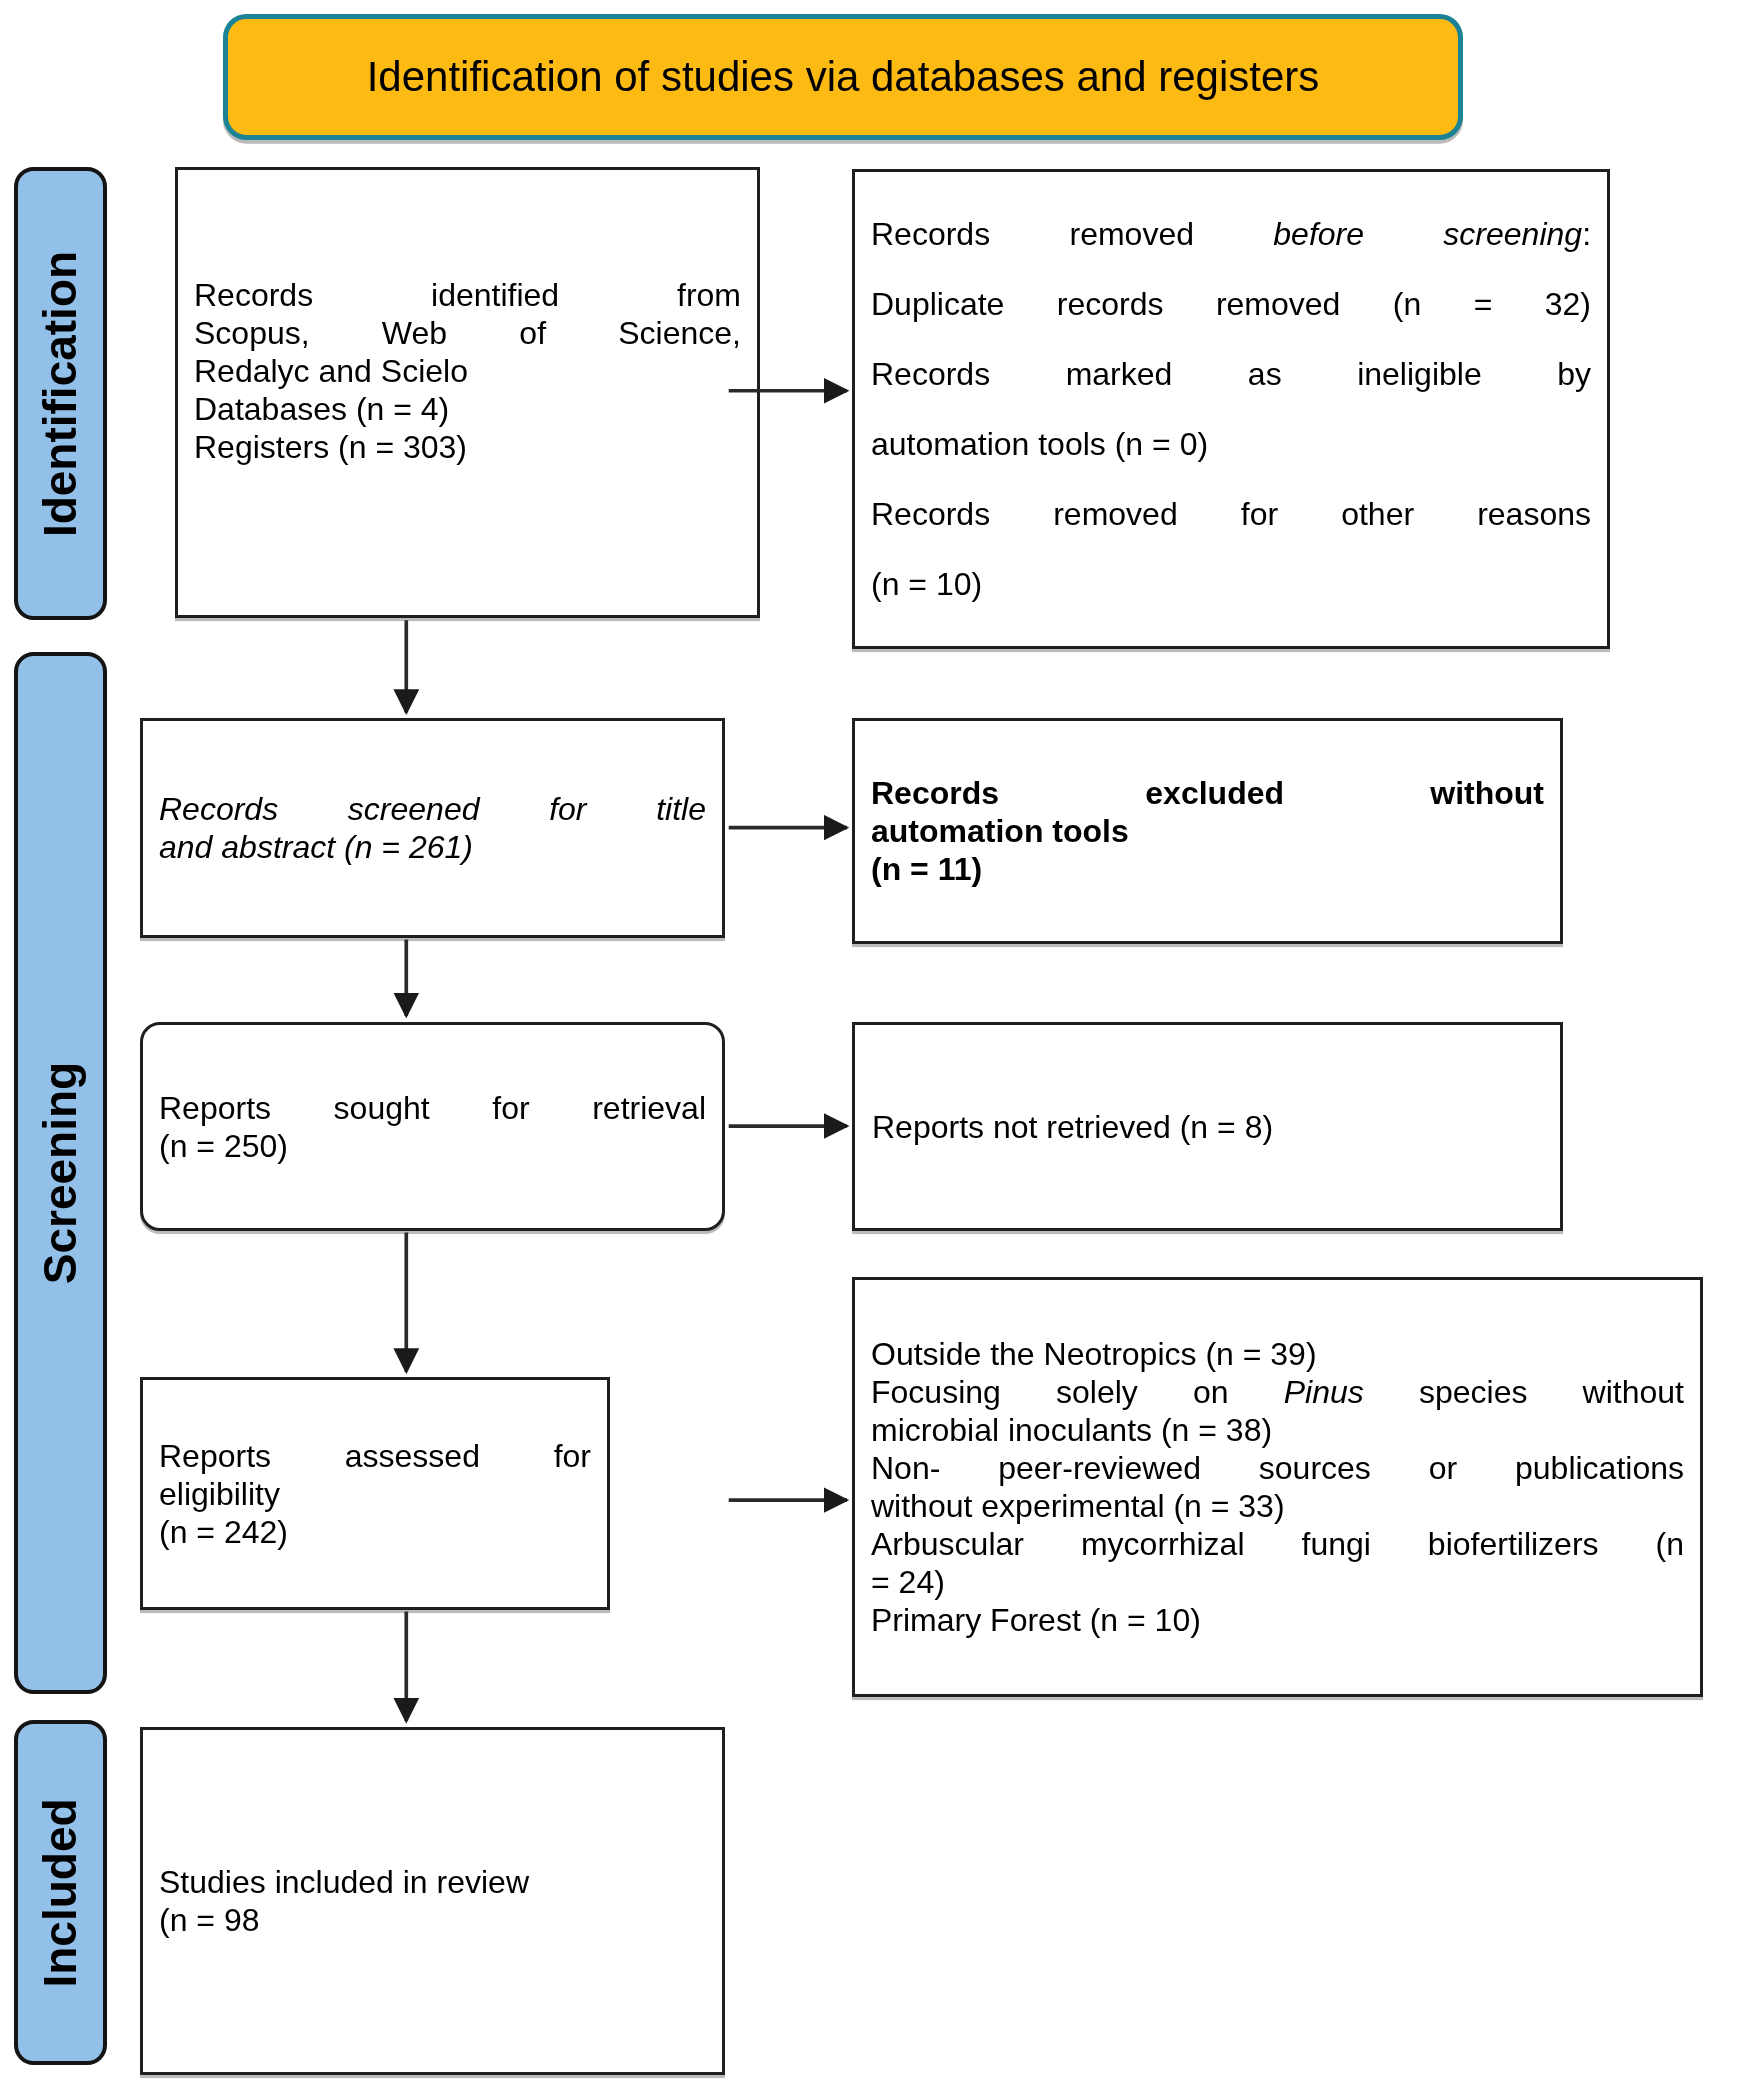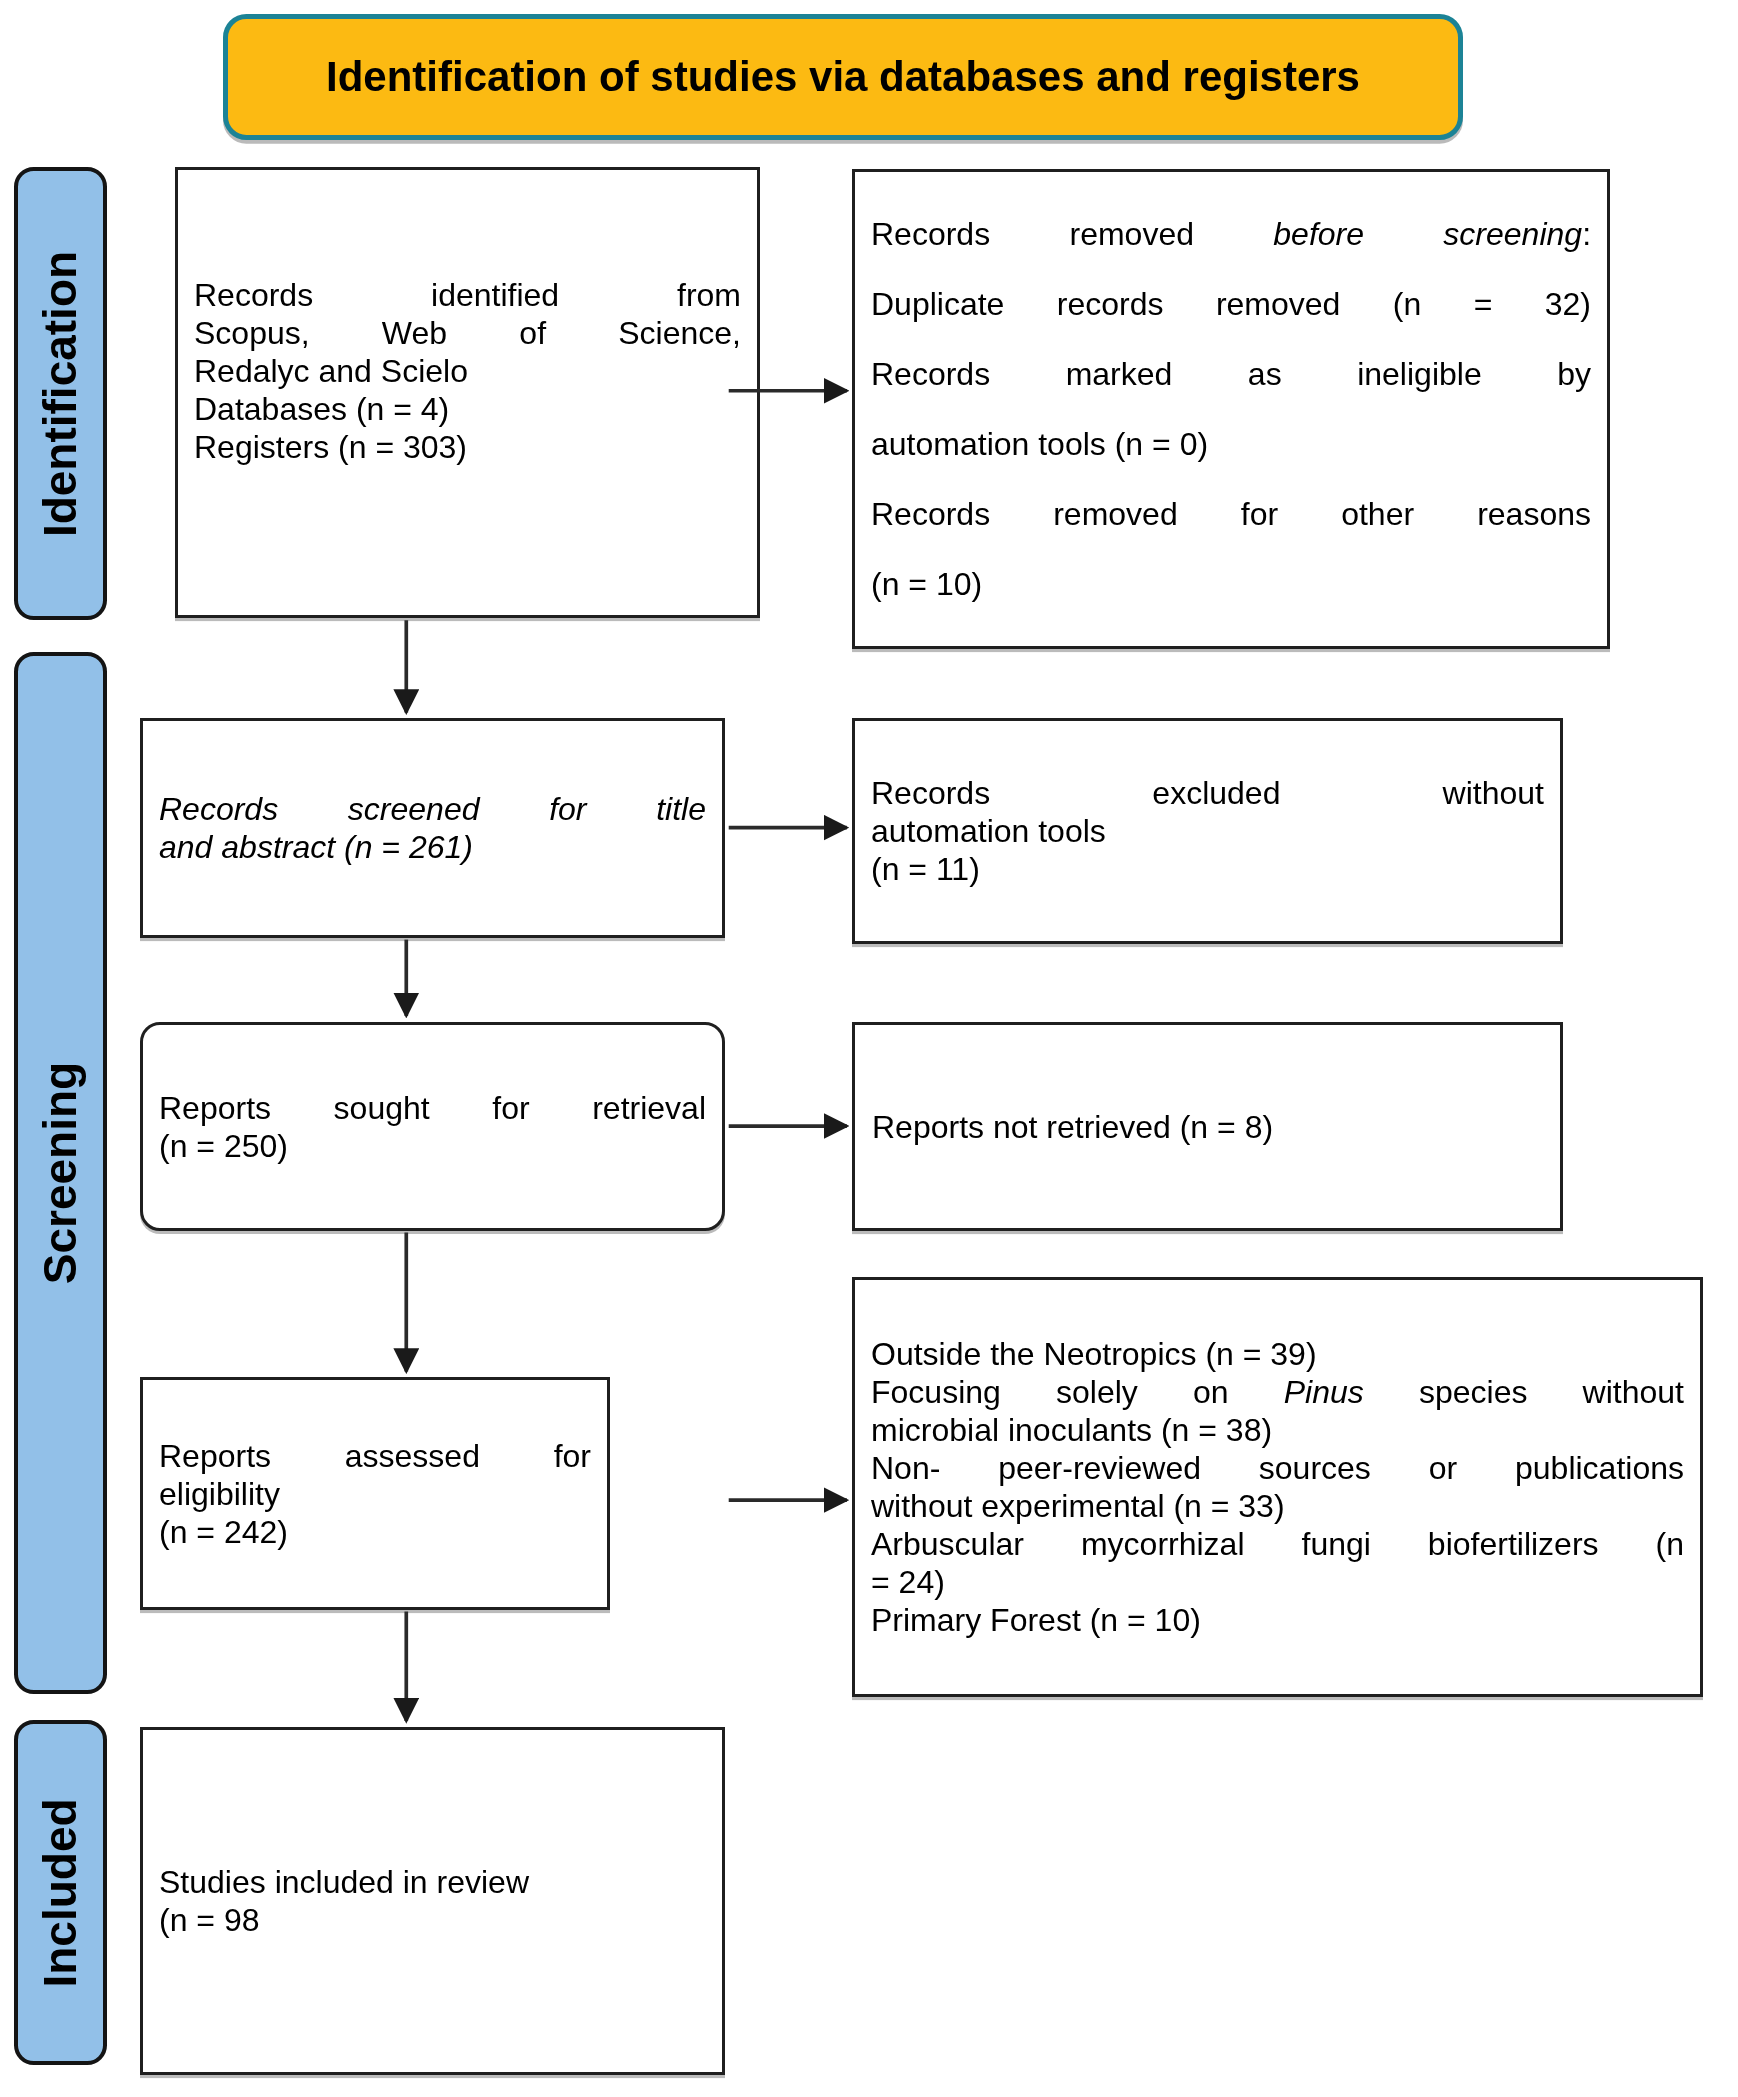--- a/index.html
+++ b/index.html
@@ -19,21 +19,21 @@
     width: 1240px; height: 126px;
     background: #FCBA12;
     border: 5.5px solid #1C8396;
     border-radius: 23.4px;
     box-sizing: border-box;
     display: flex; align-items: center; justify-content: center;
     box-shadow: 0 3.7px 0 rgba(130,130,130,0.55);
   }
   .banner .banner-text {
     font-size: 42px;
-    font-weight: bold;
+    font-weight: normal;
     white-space: nowrap;
   }
   
   .stage {
     position: absolute;
     left: 13.5px; width: 93px;
     background: #92C0E8;
     border: 4.9px solid #141414;
     border-radius: 19.7px;
     box-sizing: border-box;
@@ -58,21 +58,21 @@
     padding: 0 16px;
     font-size: 32px;
     line-height: 38px;
     box-shadow: 0 3.1px 0 rgba(120,120,120,0.5);
   }
   .ln { display: block; }
   .ln.j { text-align: justify; text-align-last: justify; }
   #box-identified        { left: 140px;  top: 167px;  width: 585px;  height: 451px; padding-bottom: 43px; margin-left: 35px; }
   #box-removed           { left: 852px; top: 169px;  width: 758px; height: 480px; gap: 32px; }
   #box-screened          { left: 140px;  top: 718px; width: 585px;  height: 220px; font-style: italic; }
-  #box-excluded-auto     { left: 852px; top: 718px; width: 711px; height: 226px; }
+  #box-excluded-auto     { left: 852px; top: 718px; width: 711px; height: 226px; font-weight: bold; }
   #box-sought            { left: 140px;  top: 1022px; width: 585px;  height: 209px; border-radius: 20px; }
   #box-not-retrieved     { left: 852px; top: 1022px; width: 711px; height: 209px; padding-left: 17px; }
   #box-assessed          { left: 140px;  top: 1377px; width: 470px;  height: 233px; }
   #box-reports-excluded  { left: 852px; top: 1277px; width: 851px; height: 420px; }
   #box-included-review   { left: 140px;  top: 1727px; width: 585px;  height: 348px; }
   
   .arrows { position: absolute; left: 0; top: 0; width: 1738px; height: 2097px; pointer-events: none; }
   .arrows line { stroke: #2a2a2a; stroke-width: 6; }
 </style>
 </head>

